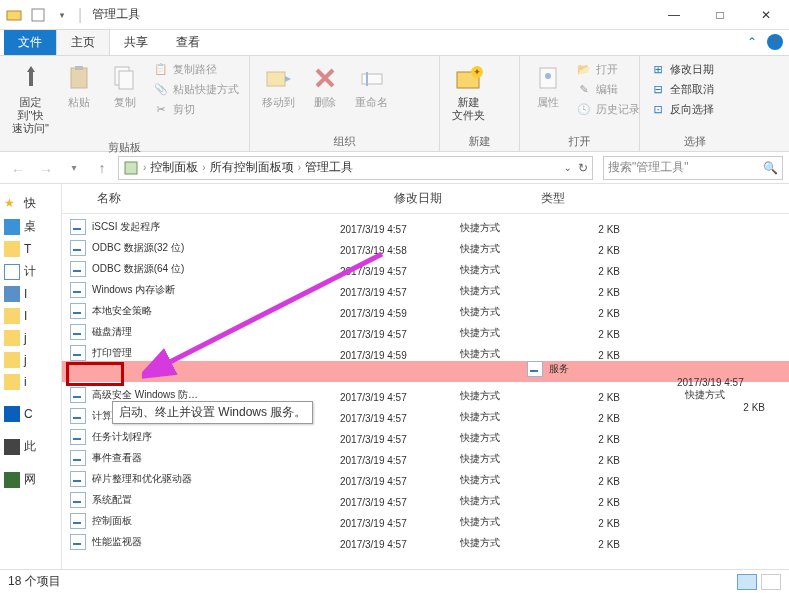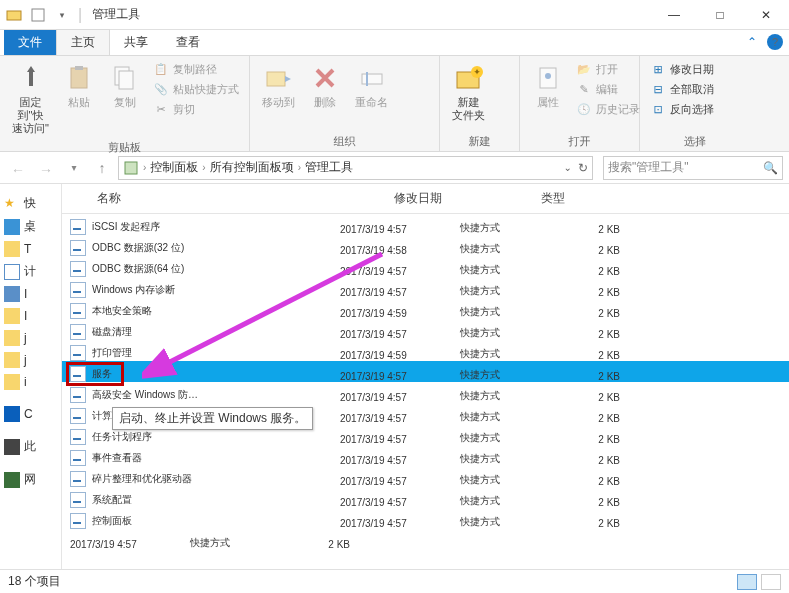--- a/index.html
+++ b/index.html
@@ -58,21 +58,21 @@
 .net { background: #3a6f3a; }
 
 .listarea { flex: 1; overflow: auto; position: relative; }
 .listhead { display: flex; border-bottom: 1px solid #e5e5e5; position: sticky; top: 0; background: #fff; }
 .listhead div { font-size: 12px; color: #444; padding: 6px 8px; border-right: 1px solid transparent; margin-left: 27px; }
 .col-name { width: 270px; }
 .col-date { width: 120px; }
 .col-type { width: 112px; }
 .col-size { width: 80px; text-align: left; }
 .row { display: flex; align-items: flex-end; font-size: 10px; color: #333; height: 21px; }
-.row.selected { background: #0ea5e9; }
+.row.selected { background: #fca5a5; flex-direction: column; }
 .row .cell { padding: 0 8px; }
 .row .col-name { display: flex; align-items: center; gap: 6px; }
 .row .fic { width: 16px; height: 16px; flex-shrink: 0; background: #fff; border: 1px solid #9ab6d4; position: relative; }
 .row .fic::after { content: ""; position: absolute; left: 2px; top: 8px; width: 8px; height: 2px; background: #3a78b5; }
 .row .col-size { text-align: right; padding-right: 24px; }
 
 
 .hl { position: absolute; border: 3px solid #c00000; pointer-events: none; }
 
 
@@ -501,38 +501,42 @@
         <div class="row">
           <div class="cell col-name">
             <span class="fic"></span>
             <span>控制面板</span>
           </div>
           <div class="cell col-date">2017/3/19 4:57</div>
           <div class="cell col-type">快捷方式</div>
           <div class="cell col-size">2 KB</div>
         </div>
         <div class="row">
+          <div class="cell col-name">
+            <span class="fic"></span>
+            <span>性能监视器</span>
+          </div>
           <div class="cell col-date">2017/3/19 4:57</div>
           <div class="cell col-type">快捷方式</div>
           <div class="cell col-size">2 KB</div>
         </div>
       </div>
 
     <div class="hl" style="left:4px; top:178px; width:58px; height:24px;"></div>
 
     <svg class="arrow" style="left:80px; top:60px;" width="250" height="140">
       <defs>
           <marker id="ah" markerWidth="10" markerHeight="10" refX="2" refY="3" orient="auto">
             <path d="M0,0 L0,6 L8,3 Z" fill="#d63adf"></path>
           </marker>
         </defs>
       <line x1="240" y1="10" x2="20" y2="122" stroke="#d63adf" stroke-width="5" marker-end="url(#ah)"></line>
     </svg>
 
-    <div class="tooltip" style="left:50px; top:223px;text-align:center;">启动、终止并设置 Windows 服务。</div>
+    <div class="tooltip" style="left:50px; top:217px;text-align:center;">启动、终止并设置 Windows 服务。</div>
   </div>
 </div>
 
 <div class="status">
   <span>18 个项目</span>
   <div class="views">
     <div class="active"></div>
     <div></div>
   </div>
 </div>

